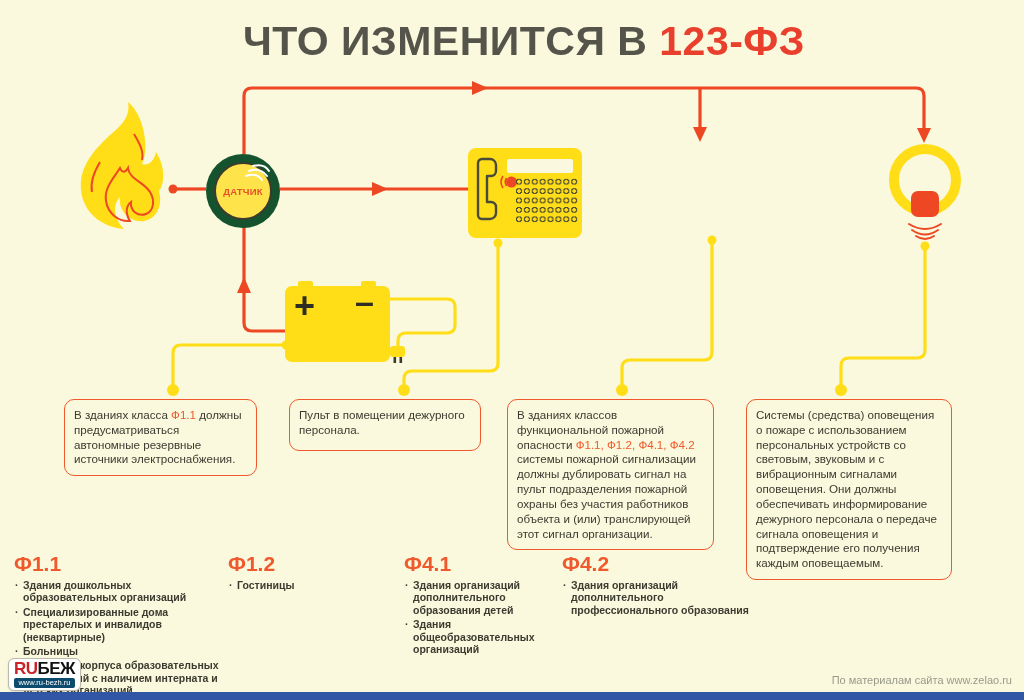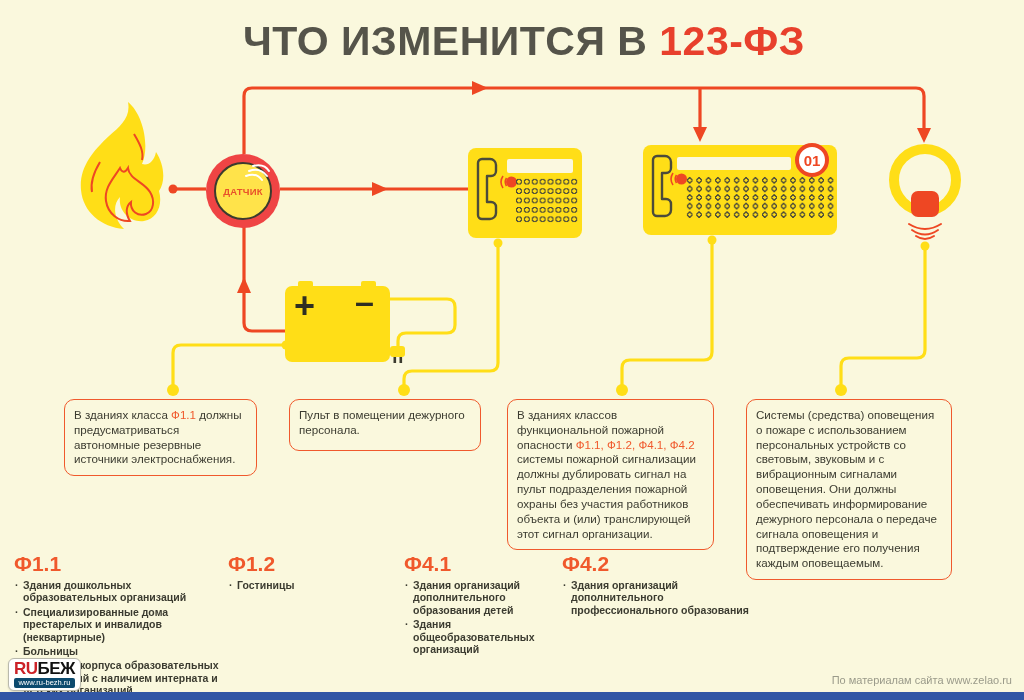--- a/index.html
+++ b/index.html
@@ -10,21 +10,21 @@
   .title{position:absolute;top:6px;left:0;width:100%;text-align:center;
          font-size:41px;font-weight:bold;color:#55544a;letter-spacing:0.5px;margin:12px;}
   .title .red{color:#e8402c;}
 
   
   .wires{position:absolute;left:0;top:0;z-index:1;}
 
   .comp{position:absolute;z-index:2;}
 
   
-  .sensor{width:74px;height:74px;border-radius:50%;background:#ef4444;}
+  .sensor{width:74px;height:74px;border-radius:50%;background:#14532d;}
   .sensor .inner{position:absolute;left:8px;top:8px;width:54px;height:54px;border-radius:50%;
                  background:#ffe34a;border:2px solid #3b3b2e;display:flex;align-items:center;justify-content:center;}
   .sensor .lbl{font-size:9.5px;font-weight:bold;color:#e8502a;letter-spacing:0.2px;}
   .sensor svg{position:absolute;right:10px;top:8px;}
 
   
   .battery{width:105px;height:76px;background:#ffde17;border-radius:7px;}
   .battery .term{position:absolute;top:-5px;width:15px;height:7px;background:#ffde17;border-radius:2px;}
   .battery .plus{position:absolute;left:9px;top:2px;font-size:36px;font-weight:900;color:#2e2e22;line-height:1;}
   .battery .minus{position:absolute;right:16px;top:-2px;font-size:34px;font-weight:900;color:#2e2e22;line-height:1;}
@@ -138,32 +138,20 @@
       <path d="M6,2 h8 a6,6 0 0 1 6,6 v6 a5,5 0 0 1 -5,5 h-4 v26 h4 a5,5 0 0 1 5,5 v6 a6,6 0 0 1 -6,6 h-8 a4,4 0 0 1 -4,-4 V6 a4,4 0 0 1 4,-4 z" fill="none" stroke="#4b4b3b" stroke-width="2.4" stroke-linejoin="round"></path>
     </svg>
     <div class="display" style="left:39px;top:11px;width:66px;height:14px;"></div>
     <svg style="position:absolute;left:29px;top:25px;" width="20" height="18" viewBox="0 0 20 18">
       <path d="M6,3 Q2,9 6,15 M9.5,5 Q7,9 9.5,13" fill="none" stroke="#ee4723" stroke-width="1.6"></path>
       <circle cx="14.5" cy="9" r="5.5" fill="#ee4723"></circle>
     </svg>
     <div class="btns" style="left:47px;top:29px;width:63px;height:47px;background-size:7.9px 9.4px;"></div>
   </div>
 
-  <div class="comp panel" style="left:643px;top:145px;width:194px;height:90px;">
-    <svg style="position:absolute;left:8px;top:9px;" width="22" height="64" viewBox="0 0 22 64">
-      <path d="M6,2 h8 a6,6 0 0 1 6,6 v6 a5,5 0 0 1 -5,5 h-4 v26 h4 a5,5 0 0 1 5,5 v6 a6,6 0 0 1 -6,6 h-8 a4,4 0 0 1 -4,-4 V6 a4,4 0 0 1 4,-4 z" fill="none" stroke="#4b4b3b" stroke-width="2.4" stroke-linejoin="round"></path>
-    </svg>
-    <div class="display" style="left:34px;top:12px;width:114px;height:13px;"></div>
-    <div class="badge01" style="left:152px;top:-2px;">01</div>
-    <svg style="position:absolute;left:24px;top:25px;" width="20" height="18" viewBox="0 0 20 18">
-      <path d="M6,3 Q2,9 6,15 M9.5,5 Q7,9 9.5,13" fill="none" stroke="#ee4723" stroke-width="1.6"></path>
-      <circle cx="14.5" cy="9" r="5.5" fill="#ee4723"></circle>
-    </svg>
-    <div class="btns" style="left:42px;top:31px;width:151px;height:43px;background-size:9.4px 8.6px;"></div>
-  </div>
 
   <svg class="comp" style="left:885px;top:140px;" width="82" height="108" viewBox="0 0 82 108">
     <circle cx="40" cy="40" r="31" fill="none" stroke="#ffde17" stroke-width="10"></circle>
     <rect x="26" y="51" width="28" height="26" rx="7" fill="#ee4723"></rect>
     <g fill="none" stroke="#ee4723" stroke-width="2" stroke-linecap="round">
       <path d="M24,84 Q40,94 56,84"></path>
       <path d="M27,90 Q40,99 53,90"></path>
       <path d="M31,96 Q40,102 49,96"></path>
     </g>
   </svg>

